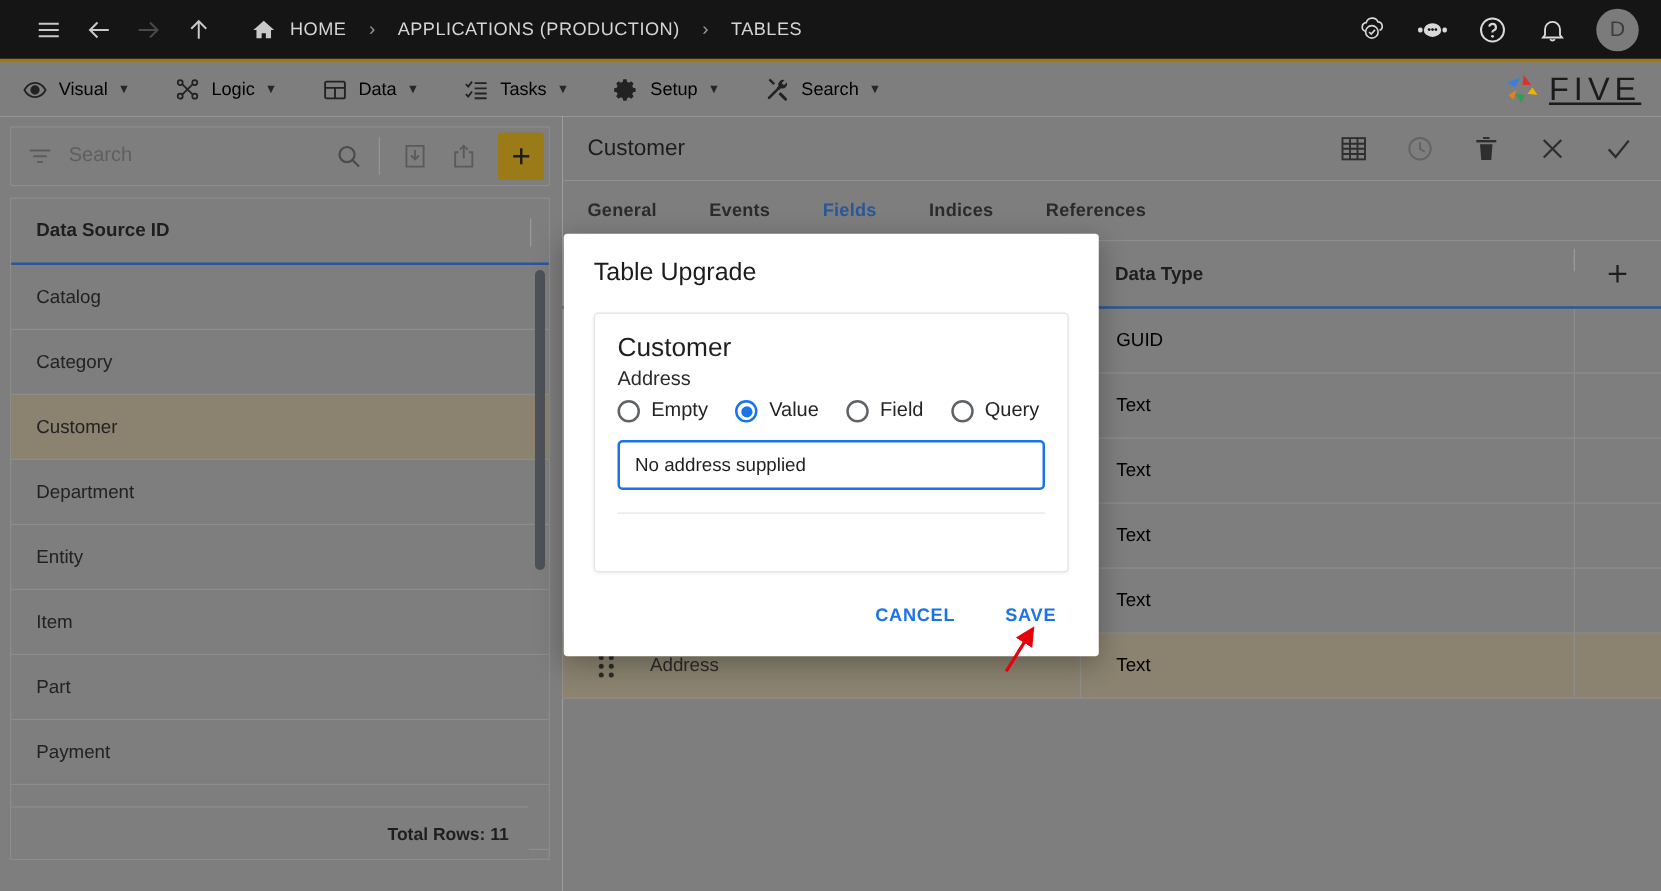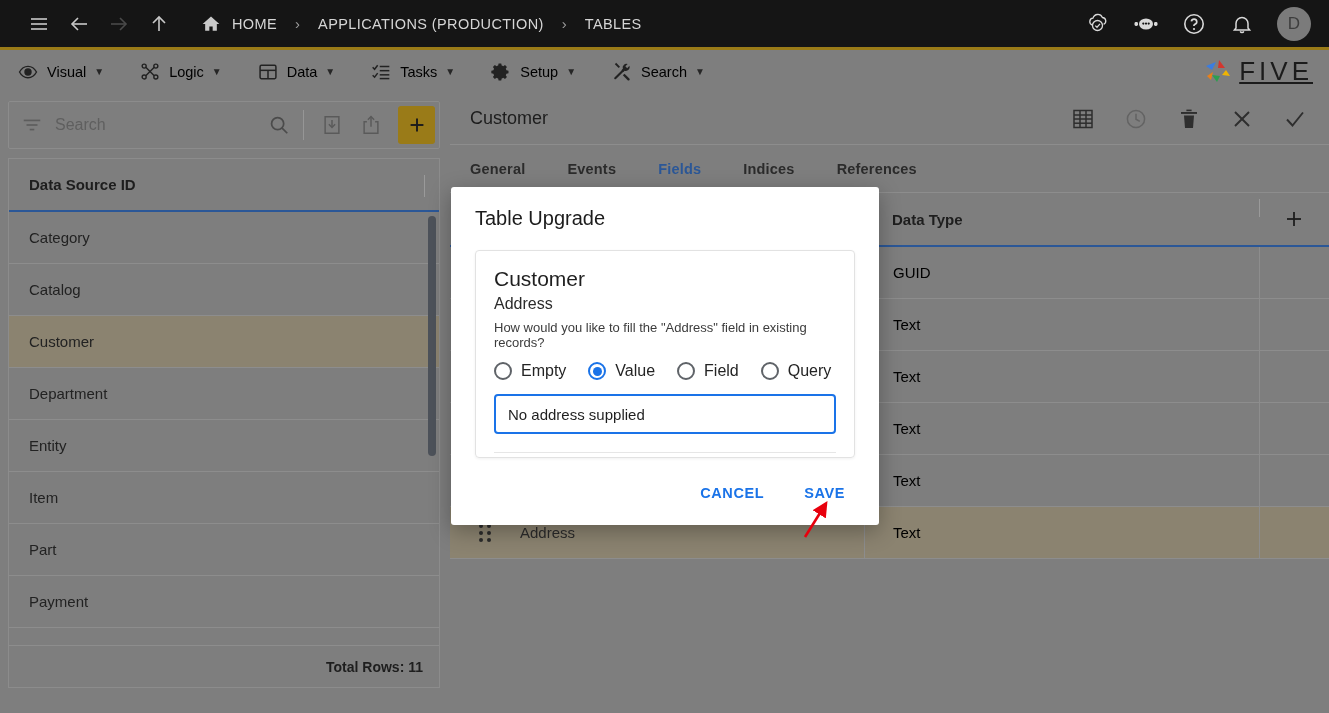--- a/index.html
+++ b/index.html
@@ -119,21 +119,21 @@
     height: 52px; display: flex; align-items: center; padding-left: 20px;
     border-bottom: 1px solid #8d8d8d; font-size: 15px; color: #222;
     cursor: pointer;
   }
   .grid-row.selected { background: #8b8370; }
   .vscroll {
     position: absolute; right: 3px; top: 57px; width: 8px; height: 240px;
     background: #4d525a; border-radius: 4px;
   }
   .grid-footer {
-    position: absolute; bottom: 0; left: 0; right: 0; height: 42px;
+    position: absolute; bottom: 0; left: 0; right: 16px; height: 42px;
     background: #7e7e7e; border-top: 1px solid #8d8d8d;
     display: flex; align-items: center; justify-content: flex-end;
     padding-right: 16px; font-size: 14px; font-weight: bold; color: #1e1e1e;
   }
 
   
   .mainpanel {
     position: absolute; top: 93px; left: 450px; width: 879px; height: 620px;
     background: #7e7e7e;
   }
@@ -439,24 +439,24 @@
       </span>
     </div>
 
     <div class="grid-wrap">
       <div class="grid-head">
         <span class="grid-head-label">Data Source ID</span>
         <span class="grid-head-resizer"></span>
       </div>
       <div class="grid-rows">
         <div class="grid-row">
+            <span>Catalog</span>
+          </div>
+        <div class="grid-row">
             <span>Category</span>
-          </div>
-        <div class="grid-row">
-            <span>Catalog</span>
           </div>
         <div class="grid-row selected">
             <span>Customer</span>
           </div>
         <div class="grid-row">
             <span>Department</span>
           </div>
         <div class="grid-row">
             <span>Entity</span>
           </div>
@@ -638,21 +638,20 @@
   </div>
 
   <div class="scrim"></div>
 
   <div class="modal">
     <div class="modal-title">Table Upgrade</div>
 
     <div class="modal-card">
       <div class="mc-table">Customer</div>
       <div class="mc-field">Address</div>
-      <div class="mc-question">How would you like to fill the "Address" field in existing records?</div>
 
       <div class="radio-row">
         <label class="radio-opt">
           <span class="radio-dot"></span>
           <span class="radio-label">Empty</span>
         </label>
         <label class="radio-opt checked">
           <span class="radio-dot">
               <i></i>
             </span>

